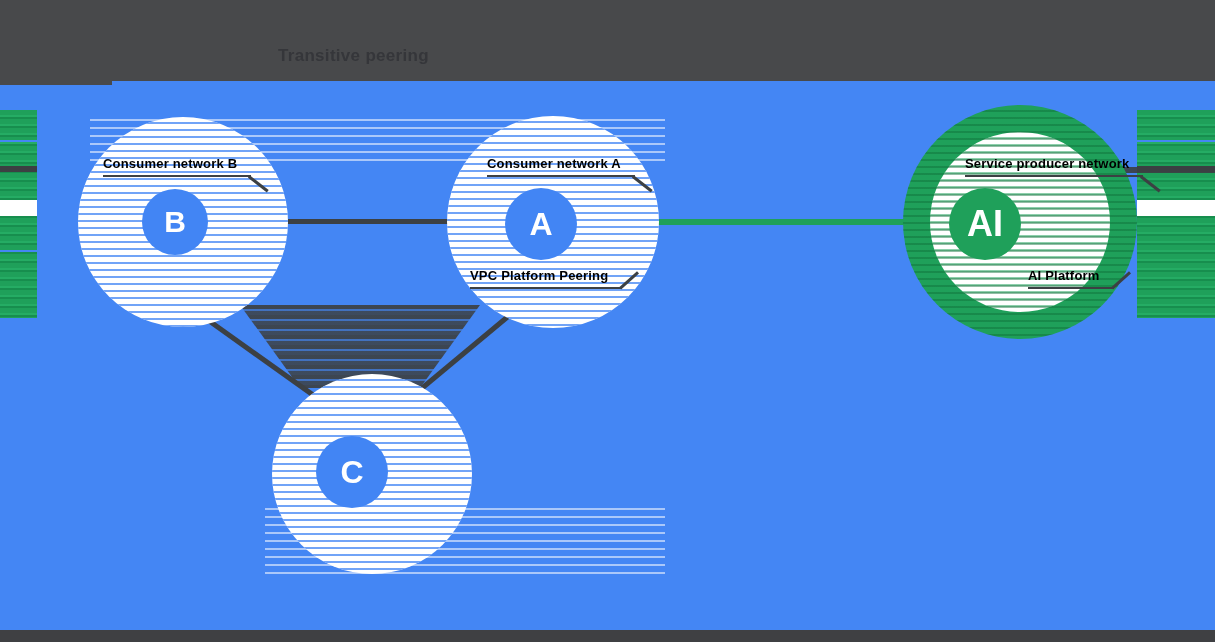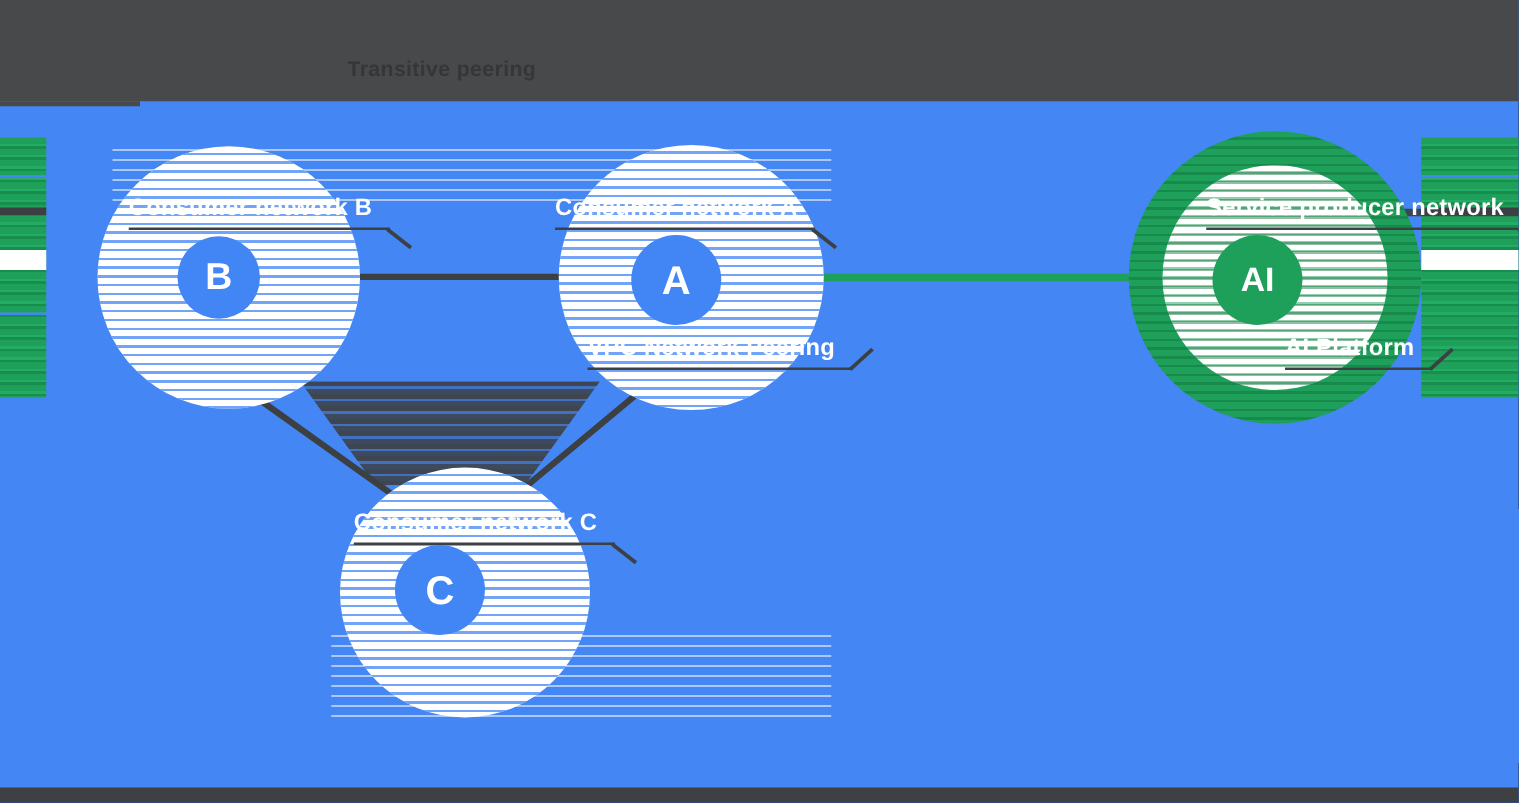--- a/index.html
+++ b/index.html
@@ -72,31 +72,31 @@
   }
   .letter-circle{
     position:absolute;border-radius:50%;display:flex;align-items:center;justify-content:center;
     color:#fff;font-weight:600;z-index:4;
   }
   .letter-blue{background:#4285F4;}
   .letter-green{background:#1FA05A;}
   .lc-b{left:142px;top:189px;width:66px;height:66px;font-size:30px;}
   .lc-a{left:505px;top:188px;width:72px;height:72px;font-size:32px;}
   .lc-c{left:316px;top:436px;width:72px;height:72px;font-size:32px;}
-  .lc-ai{left:970px;top:188px;width:72px;height:72px;font-size:27px;}
+  .lc-ai{left:949px;top:188px;width:72px;height:72px;font-size:36px;}
   
   .node-label{
-    position:absolute;z-index:5;color:#ffffff;font-size:19px;font-weight:700;
+    position:absolute;z-index:5;color:#000000;font-size:13px;font-weight:700;
     white-space:nowrap;padding:0 14px 4px 0;border-bottom:2.5px solid #3C4043;letter-spacing:.2px;
   }
   .hook{position:absolute;width:24px;height:2.5px;background:#3C4043;right:-22px;bottom:-2px;transform-origin:left center;}
   .hook-down{transform:rotate(38deg);}
   .hook-up{transform:rotate(-42deg);}
   .lbl-b{left:103px;top:156px;}
-  .lbl-a{left:444px;top:156px;}
+  .lbl-a{left:487px;top:156px;}
   .lbl-c{left:283px;top:408px;}
   .lbl-ai{left:933px;top:156px;margin-left:32px;}
   .lbl-peering{left:470px;top:268px;}
   .lbl-ai-platform{left:1028px;top:268px;}
 </style>
 </head>
 <body>
 
 <div class="canvas">
 
@@ -139,31 +139,27 @@
 
   <div class="node-outer node-a"></div>
   <div class="letter-circle letter-blue lc-a">
     <span>A</span>
   </div>
   <div class="node-label lbl-a">
     <span>Consumer network A</span>
     <span class="hook hook-down"></span>
   </div>
   <div class="node-label lbl-peering">
-    <span>VPC Network Peering</span>
+    <span>VPC Platform Peering</span>
     <span class="hook hook-up"></span>
   </div>
 
   <div class="node-outer node-c"></div>
   <div class="letter-circle letter-blue lc-c">
     <span>C</span>
-  </div>
-  <div class="node-label lbl-c">
-    <span>Consumer network C</span>
-    <span class="hook hook-down"></span>
   </div>
 
   <div class="node-ai-ring">
     <div class="node-ai-inner"></div>
   </div>
   <div class="letter-circle letter-green lc-ai">
     <span>AI</span>
   </div>
   <div class="node-label lbl-ai">
     <span>Service producer network</span>

